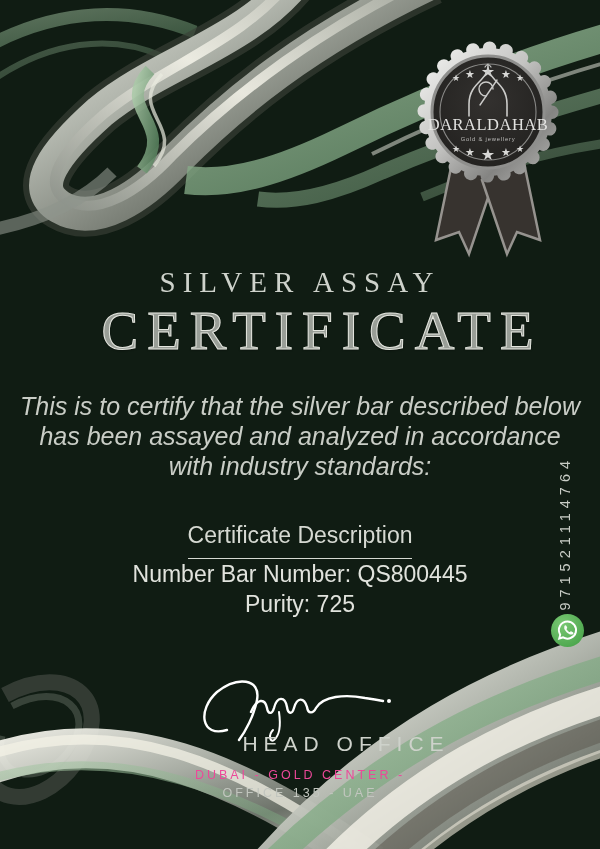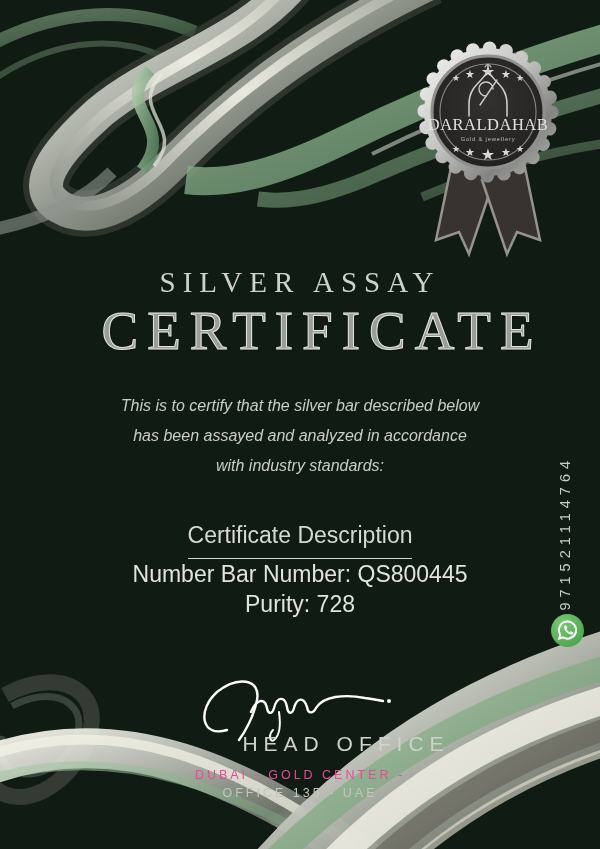--- a/index.html
+++ b/index.html
@@ -25,21 +25,21 @@
     letter-spacing:7px;color:#ced2cb;
   }
   .title-main{
     top:299px;font-family:"Liberation Serif",serif;font-size:55px;
     letter-spacing:9px;color:#999e97;font-weight:400;
     -webkit-text-stroke:1px #e4e6df;
     text-shadow:0 1px 2px rgba(0,0,0,.55);
     padding-left:44px;
   }
   .statement{
-    top:391px;font-size:16px;font-style:italic;line-height:30px;color:#c9cdc6;
+    top:391px;font-size:25px;font-style:italic;line-height:30px;color:#c9cdc6;
   }
   .desc-heading{top:522px;font-size:23px;color:#d6d9d2;}
   .desc-heading .u{display:inline-block;border-bottom:1.6px solid #d6d9d2;padding-bottom:9px;}
   .desc-lines{top:560px;font-size:23px;line-height:29.5px;color:#e1e3dd;}
   .signature{position:absolute;left:195px;top:674px;width:215px;height:70px;z-index:3;}
   .head-office{top:732px;font-size:21px;letter-spacing:6px;color:#ced2cb;margin-left:46px;}
   .addr1{top:768px;font-size:12.5px;letter-spacing:3px;color:#ec4899;}
   .addr2{top:786px;font-size:12.5px;letter-spacing:3px;color:#c2c6bf;}
   
   .phone-wrap{
@@ -164,21 +164,21 @@
     <div>This is to certify that the silver bar described below</div>
     <div>has been assayed and analyzed in accordance</div>
     <div>with industry standards:</div>
   </div>
 
   <div class="cline desc-heading">
     <span class="u">Certificate Description</span>
   </div>
   <div class="cline desc-lines">
     <div>Number Bar Number: QS800445</div>
-    <div>Purity: 728</div>
+    <div>Purity: 725</div>
   </div>
 
   <svg class="signature" viewBox="0 0 215 70">
     <g fill="none" stroke="#ffffff" stroke-width="2.4" stroke-linecap="round">
       <path d="M 32,56 C 6,64 2,36 22,18 C 42,2 66,4 62,26 C 59,42 50,58 44,66"></path>
       <path d="M 56,38 C 62,24 70,24 72,34 C 73,40 77,41 79,34 C 82,22 90,22 92,33 C 93,40 97,41 99,34 C 102,23 109,23 112,33 C 113,40 118,40 121,34 C 128,22 150,20 170,24 C 177,25 183,26 188,27"></path>
       <path d="M 84,38 C 86,52 84,62 79,66 C 75,69 73,61 78,56" stroke-width="2"></path>
     </g>
     <circle cx="194" cy="27" r="2" fill="#ffffff"></circle>
   </svg>

